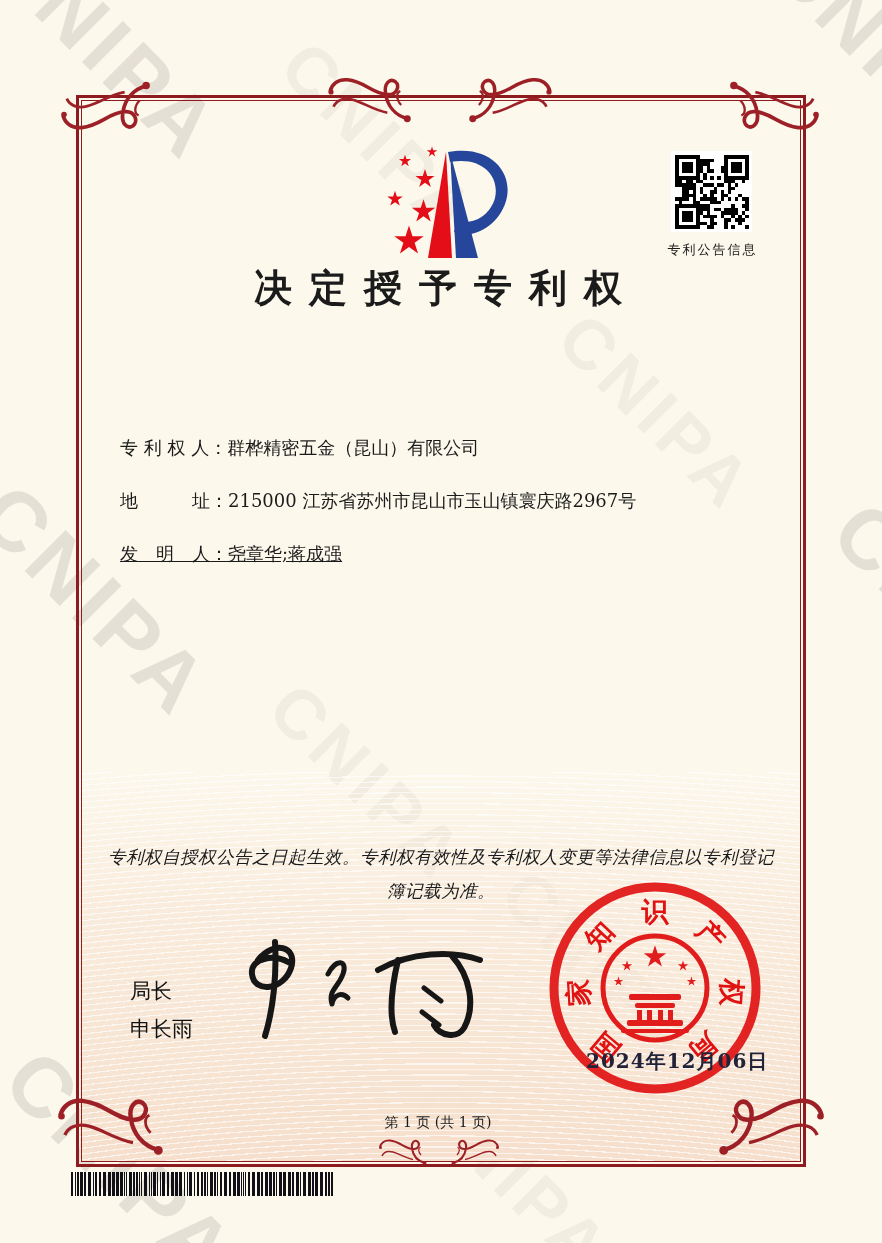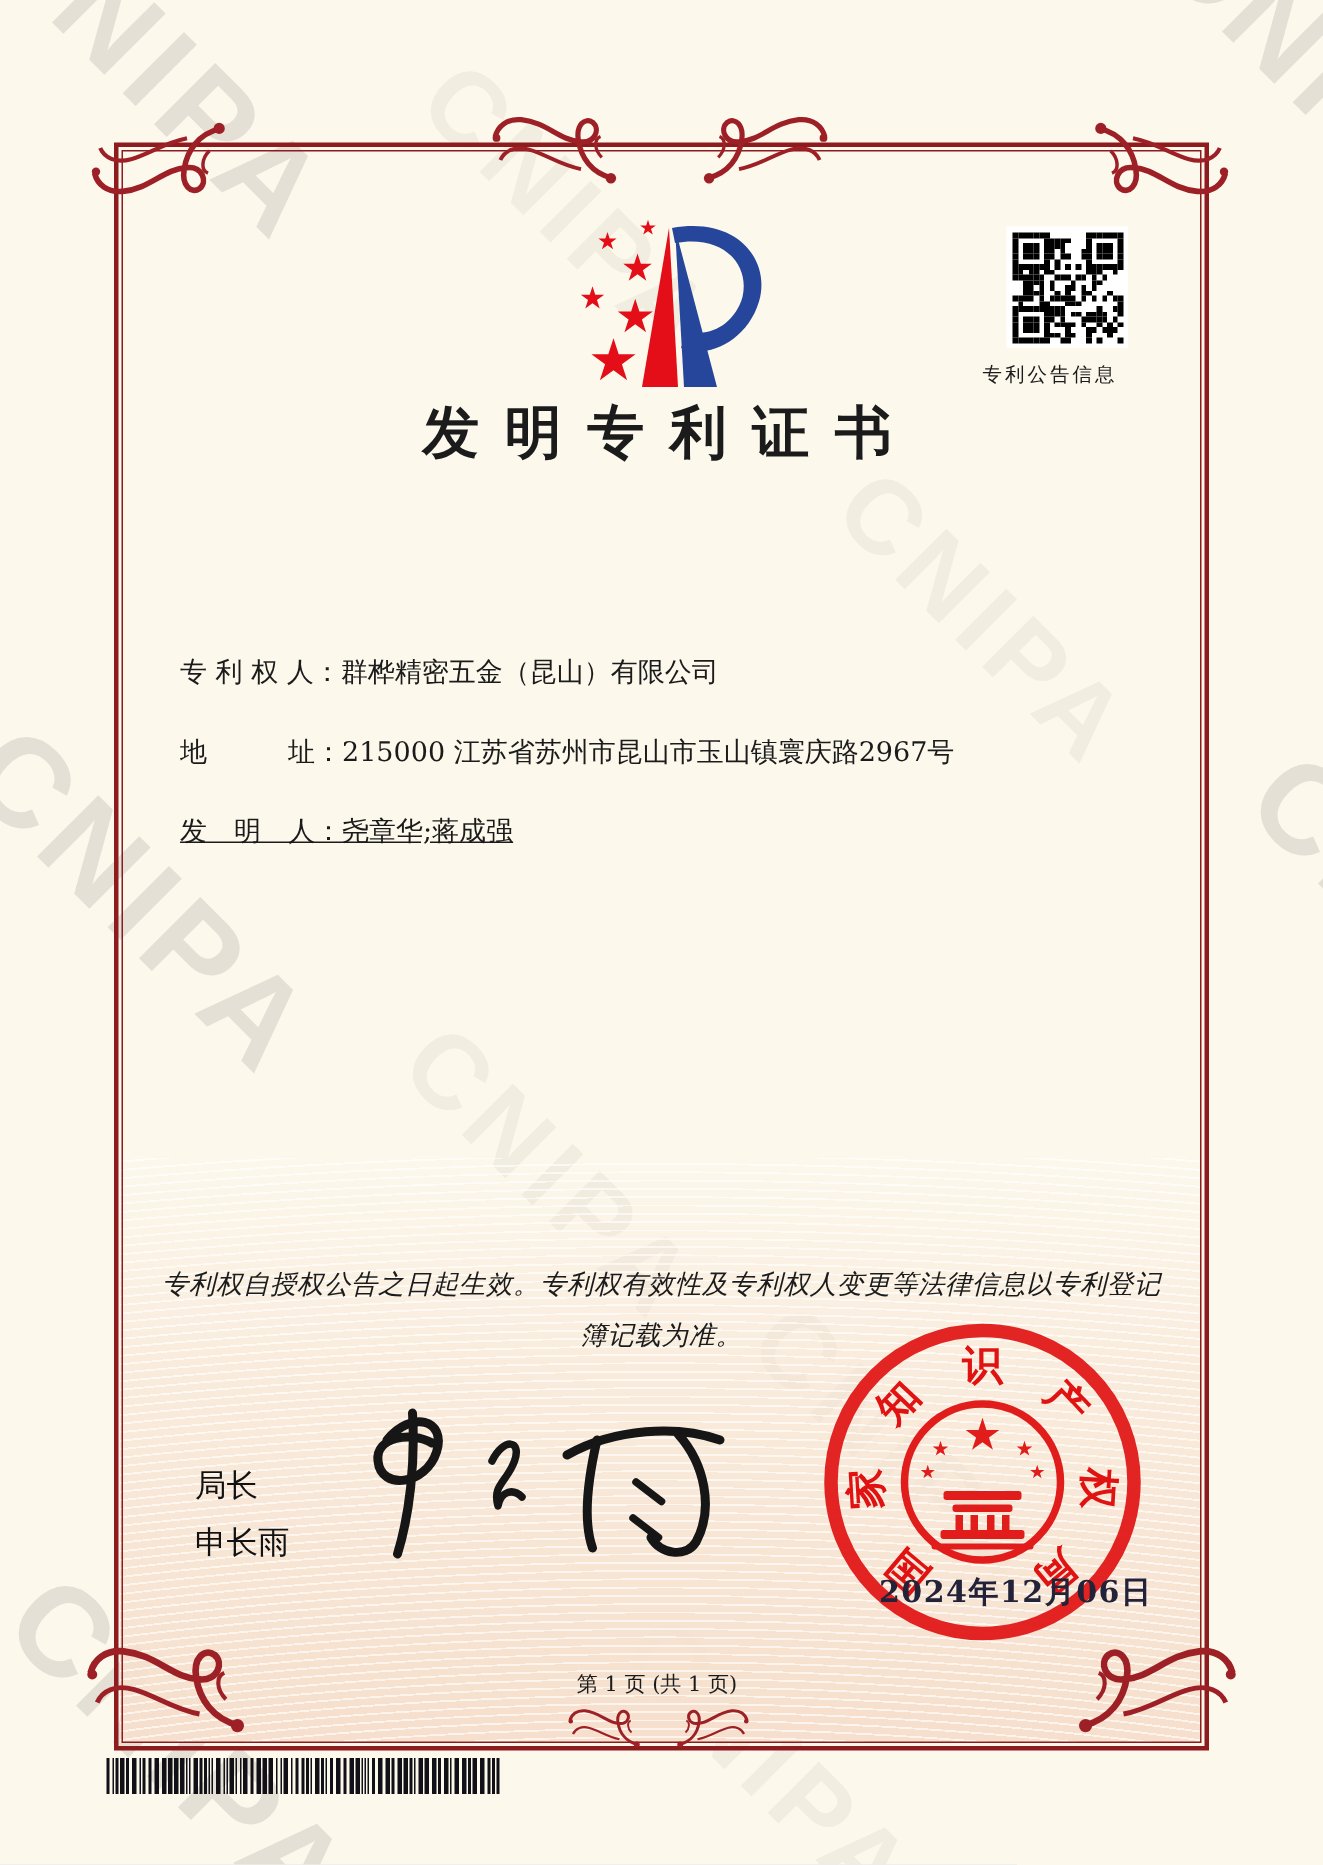--- a/index.html
+++ b/index.html
@@ -32,21 +32,21 @@
   .frame-inner{ position:absolute; inset:2px; border:1.5px solid #8e1b1e; }
   .orn{ position:absolute; color:#9d2026; z-index:3; }
   
   .cert-no{ position:absolute; left:114px; top:146px; font-size:18px; letter-spacing:1px; z-index:4;}
   .logo{ position:absolute; left:362px; top:146px; z-index:4;}
   .qr{ position:absolute; left:671px; top:151px; width:81px; height:81px; background:#fff;
        padding:4px; box-sizing:border-box; z-index:4;}
   .qr-cells{ display:grid; grid-template-columns:repeat(21,3.5px); grid-template-rows:repeat(21,3.5px);}
   .qr-cells i{ display:block;}
   .qr-cells i.d{ background:#000;}
-  .qr-label{ position:absolute; left:655px; top:241px; width:115px; text-align:left;
+  .qr-label{ position:absolute; left:655px; top:241px; width:115px; text-align:center;
        font-size:13px; letter-spacing:2px; z-index:4;}
   .doc-title{ position:absolute; left:76px; width:724px; top:263px; text-align:center;
        font-size:38px; font-weight:bold; letter-spacing:17px; padding-left:17px;
        box-sizing:border-box; z-index:4;}
   
   .row{ position:absolute; left:120px; width:664px; font-size:18px; z-index:4; white-space:nowrap;}
   .row .col1{ display:inline-block; width:360px;}
   
   .notice{ position:absolute; left:100px; width:682px; top:840px; text-align:center;
        font-size:17.5px; font-style:italic; line-height:1.95; letter-spacing:.5px; z-index:4;}
@@ -578,21 +578,21 @@
         <i class=""></i>
         <i class="d"></i>
         <i class=""></i>
         <i class=""></i>
         <i class=""></i>
         <i class="d"></i>
       </div>
   </div>
   <div class="qr-label">专利公告信息</div>
 
-  <div class="doc-title">发明专利证书</div>
+  <div class="doc-title">决定授予专利权</div>
 
   <div class="row" style="top:436px;">
     <span>专 利 权 人：</span><span>群桦精密五金（昆山）有限公司</span>
   </div>
   <div class="row" style="top:489px;">
     <span>地　　　址：</span><span>215000 江苏省苏州市昆山市玉山镇寰庆路2967号</span>
   </div>
   <div class="row" style="top:542px;text-decoration:underline;">
     <span>发　明　人：</span><span>尧章华;蒋成强</span>
   </div>

